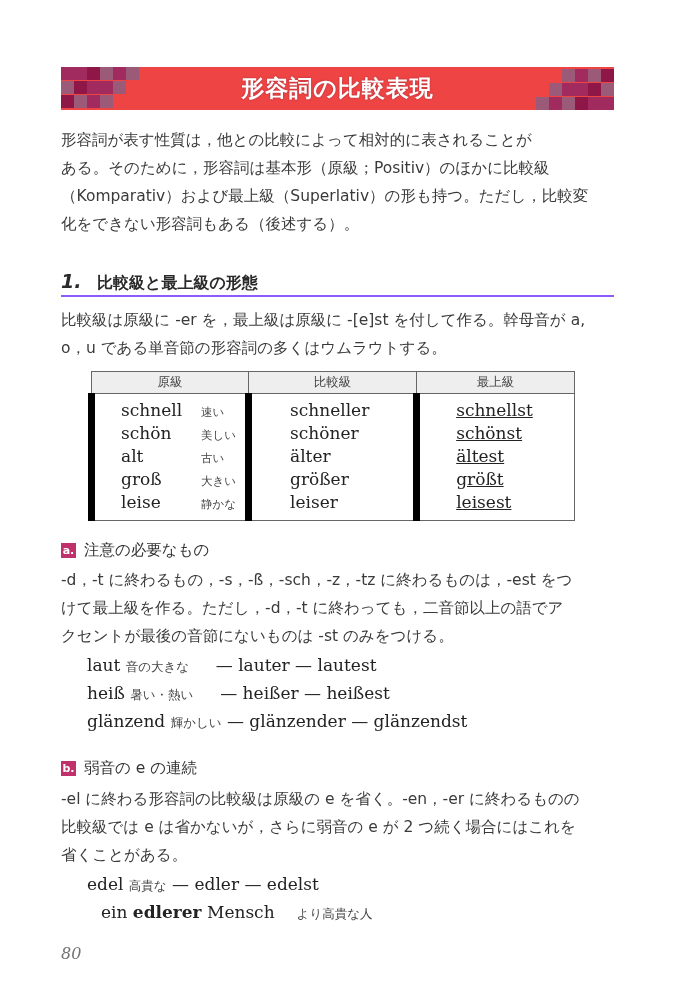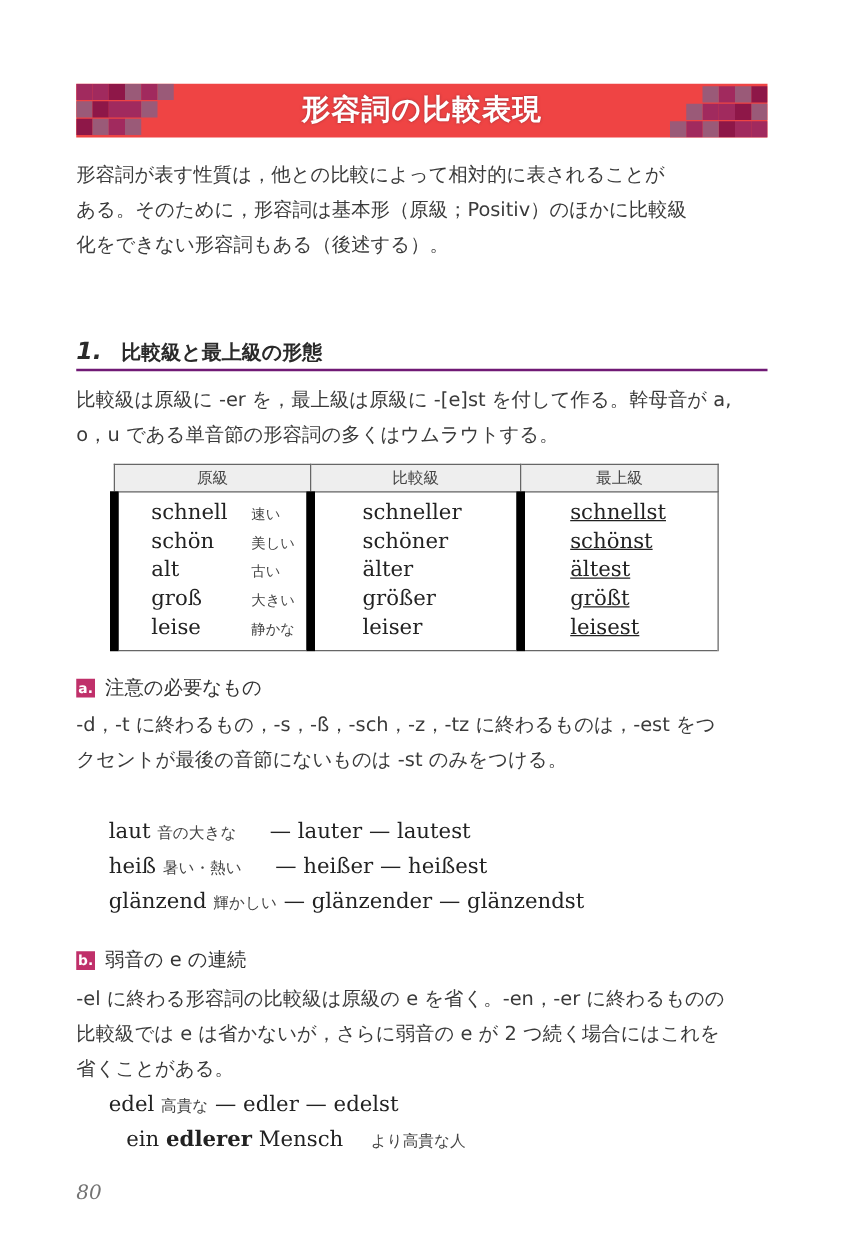--- a/index.html
+++ b/index.html
@@ -18,21 +18,21 @@
     font-weight: bold; font-size: 23px; letter-spacing: 1px;
     text-shadow: 0 0 2px rgba(80,20,40,0.5);
   }
   .para {
     position: absolute; left: 61px; width: 560px; font-size: 16.5px; line-height: 28px;
     color: #333;
   }
   .jp { font-family: "DejaVu Sans", sans-serif; font-size: 15.5px; color: #3a3a3a; }
   .section-head {
     position: absolute; left: 61px; top: 270px; width: 553px; height: 25px;
-    border-bottom: 2px solid #701a75; font-family: "DejaVu Sans", sans-serif; font-weight: bold; font-size: 16px;
+    border-bottom: 2px solid #8b5cf6; font-family: "DejaVu Sans", sans-serif; font-weight: bold; font-size: 16px;
   }
   .section-num { font-style: italic; font-size: 19px; margin-right: 10px; }
   table.forms {
     position: absolute; left: 88px; top: 371px; width: 487px; border-collapse: collapse;
     border: 1px solid #666;
   }
   table.forms th {
     background: #eeeeee; font-family: "DejaVu Sans", sans-serif; font-weight: normal;
     font-size: 12.5px; color: #444; height: 21px; border: 1px solid #666; padding: 0;
   }
@@ -91,20 +91,21 @@
       <div class="tile" style="right: 13px; bottom: 28px; background: rgb(154, 90, 120);"></div>
       <div class="tile" style="right: 26px; bottom: 28px; background: rgb(161, 42, 94);"></div>
       <div class="tile" style="right: 39px; bottom: 28px; background: rgb(154, 90, 120);"></div>
     </div>
   <div class="banner-title">形容詞の比較表現</div>
 </div>
 
 <div class="para jp" style="top:126px;">
   <div>形容詞が表す性質は，他との比較によって相対的に表されることが</div>
   <div>ある。そのために，形容詞は基本形（原級；Positiv）のほかに比較級</div>
+  <div>（Komparativ）および最上級（Superlativ）の形も持つ。ただし，比較変</div>
   <div>化をできない形容詞もある（後述する）。</div>
 </div>
 
 <div class="section-head">
   <span class="section-num">1.</span>
   <span>比較級と最上級の形態</span>
 </div>
 
 <div class="para jp" style="top:306px;">
   <div>比較級は原級に -er を，最上級は原級に -[e]st を付して作る。幹母音が a,</div>
@@ -144,20 +145,21 @@
       </td>
     </tr>
   </tbody>
 </table>
 
 <div class="subhead" style="top:540px;">
   <span class="badge">a.</span><span>注意の必要なもの</span>
 </div>
 <div class="para jp" style="top:566px;">
   <div>-d，-t に終わるもの，-s，-ß，-sch，-z，-tz に終わるものは，-est をつ</div>
+  <div>けて最上級を作る。ただし，-d，-t に終わっても，二音節以上の語でア</div>
   <div>クセントが最後の音節にないものは -st のみをつける。</div>
 </div>
 
 <div class="example" style="left:87px; top:655px;">
   <span>laut</span> <span class="gloss" style="display:inline-block;width:90px;">音の大きな</span><span>— lauter — lautest</span>
 </div>
 <div class="example" style="left:87px; top:683px;">
   <span>heiß</span> <span class="gloss" style="display:inline-block;width:90px;">暑い・熱い</span><span>— heißer — heißest</span>
 </div>
 <div class="example" style="left:87px; top:711px;">

